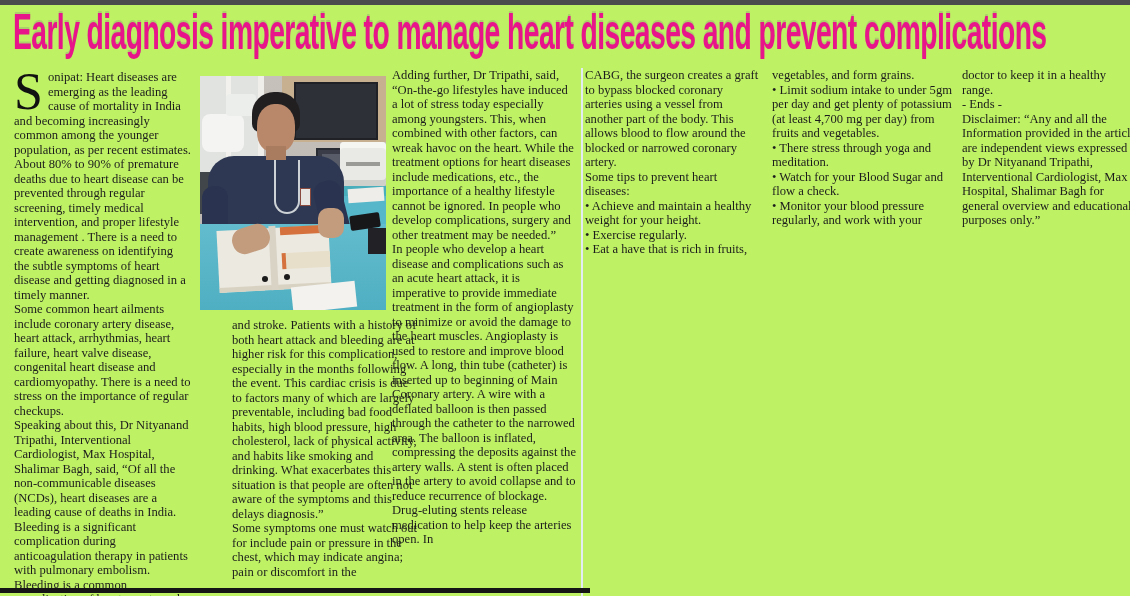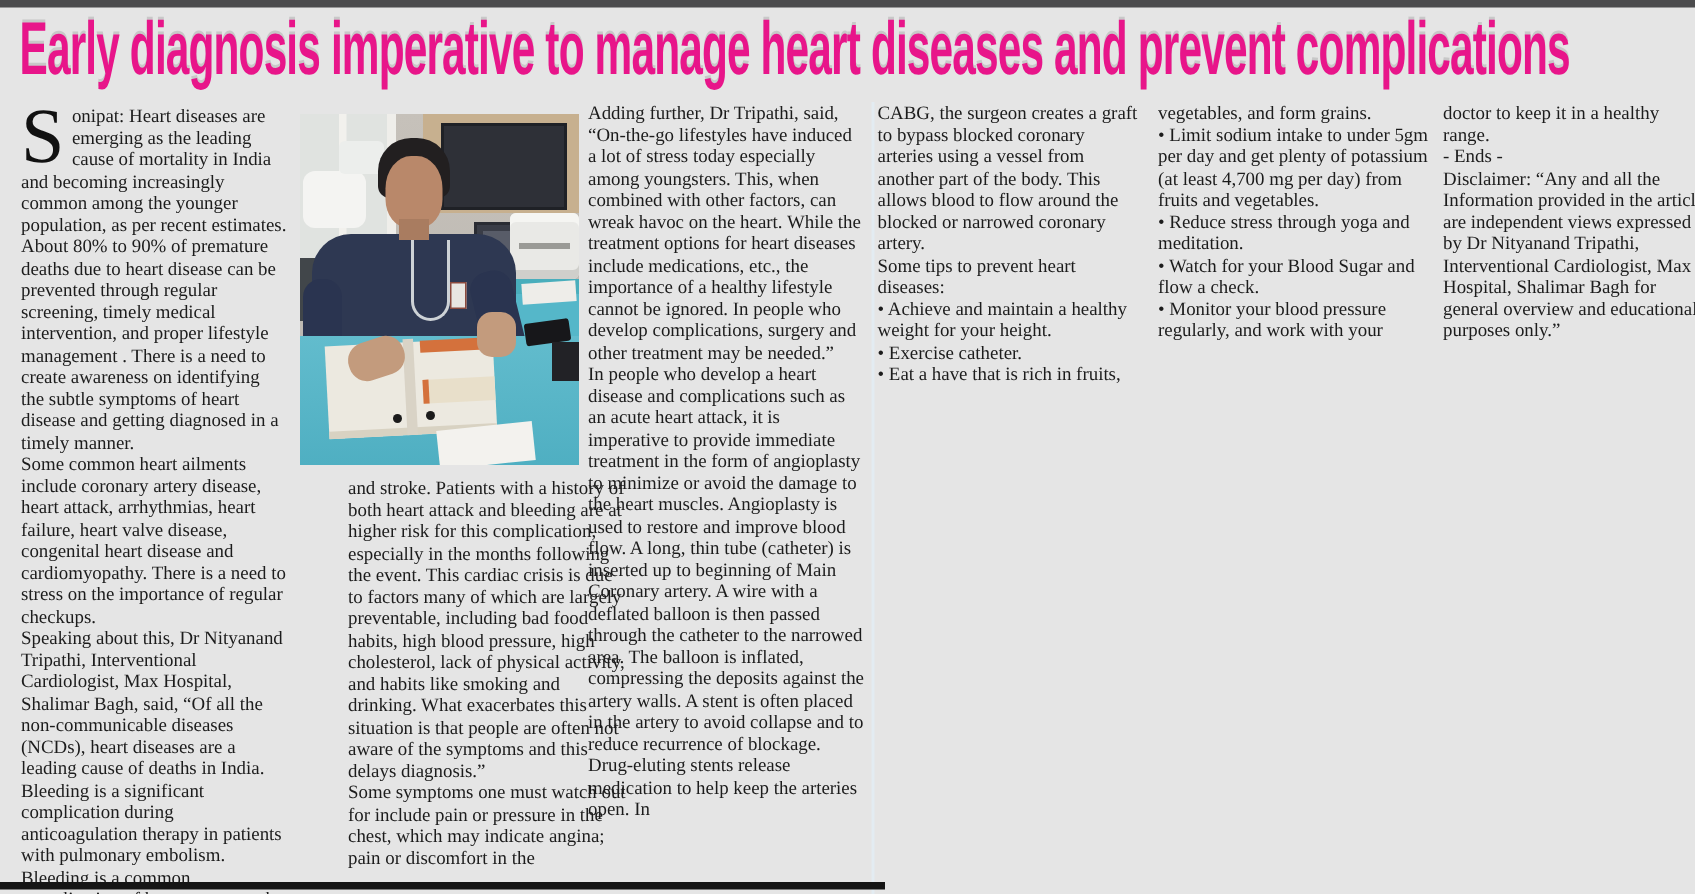--- a/index.html
+++ b/index.html
@@ -1,16 +1,16 @@
 <!DOCTYPE html>
 <html><head>
 <meta charset="utf-8">
 <style>
   html,body{margin:0;padding:0;background:#ffffff;}
-  .page{position:relative;width:1130px;height:596px;background:#e5e5e5;overflow:hidden;
+  .page{position:relative;width:1130px;height:596px;background:#bef264;overflow:hidden;
         font-family:"Liberation Serif", serif;color:#1c1c1c;}
   .topbar{position:absolute;left:0;top:0;width:1130px;height:5px;background:#4b4b4d;}
   .headline{position:absolute;left:13px;top:3px;margin:0;white-space:nowrap;
             font-family:"Liberation Sans", sans-serif;font-weight:700;
             font-size:50px;letter-spacing:-1px;color:#e8158a;
             transform:scaleX(0.565);transform-origin:left top;
             text-shadow:0 -2px 0 rgba(125,125,125,0.28);}
   .col{position:absolute;font-size:12.6px;line-height:14.5px;text-align:left;}
   .col p{margin:0;}
   .dropcap{float:left;font-size:52px;line-height:40px;padding-right:5px;padding-top:2px;
@@ -121,28 +121,28 @@
     <p>Adding further, Dr Tripathi, said, “On-the-go lifestyles have induced a lot of stress today especially among youngsters. This, when combined with other factors, can wreak havoc on the heart. While the treatment options for heart diseases include medications, etc., the importance of a healthy lifestyle cannot be ignored. In people who develop complications, surgery and other treatment may be needed.”</p>
     <p>In people who develop a heart disease and complications such as an acute heart attack, it is imperative to provide immediate treatment in the form of angioplasty to minimize or avoid the damage to the heart muscles. Angioplasty is used to restore and improve blood flow. A long, thin tube (catheter) is inserted up to beginning of Main Coronary artery. A wire with a deflated balloon is then passed through the catheter to the narrowed area. The balloon is inflated, compressing the deposits against the artery walls. A stent is often placed in the artery to avoid collapse and to reduce recurrence of blockage. Drug-eluting stents release medication to help keep the arteries open. In</p>
   </div>
 
   <div class="divider"></div>
 
   <div class="col" style="left:585px;top:68px;width:178px;">
     <p>CABG, the surgeon creates a graft to bypass blocked coronary arteries using a vessel from another part of the body. This allows blood to flow around the blocked or narrowed coronary artery.</p>
     <p>Some tips to prevent heart diseases:</p>
     <p>• Achieve and maintain a healthy weight for your height.</p>
-    <p>• Exercise catheter.</p>
+    <p>• Exercise regularly.</p>
     <p>• Eat a have that is rich in fruits,</p>
   </div>
 
   <div class="col" style="left:772px;top:68px;width:181px;">
     <p>vegetables, and form grains.</p>
     <p>• Limit sodium intake to under 5gm per day and get plenty of potassium (at least 4,700 mg per day) from fruits and vegetables.</p>
-    <p>• Reduce stress through yoga and meditation.</p>
+    <p>• There stress through yoga and meditation.</p>
     <p>• Watch for your Blood Sugar and flow a check.</p>
     <p>• Monitor your blood pressure regularly, and work with your</p>
   </div>
 
   <div class="col" style="left:962px;top:68px;width:178px;">
     <p>doctor to keep it in a healthy range.</p>
     <p> - Ends -</p>
     <p>Disclaimer: “Any and all the Information provided in the article are independent views expressed by Dr Nityanand Tripathi, Interventional Cardiologist, Max Hospital, Shalimar Bagh for general overview and educational purposes only.”</p>
   </div>
 

